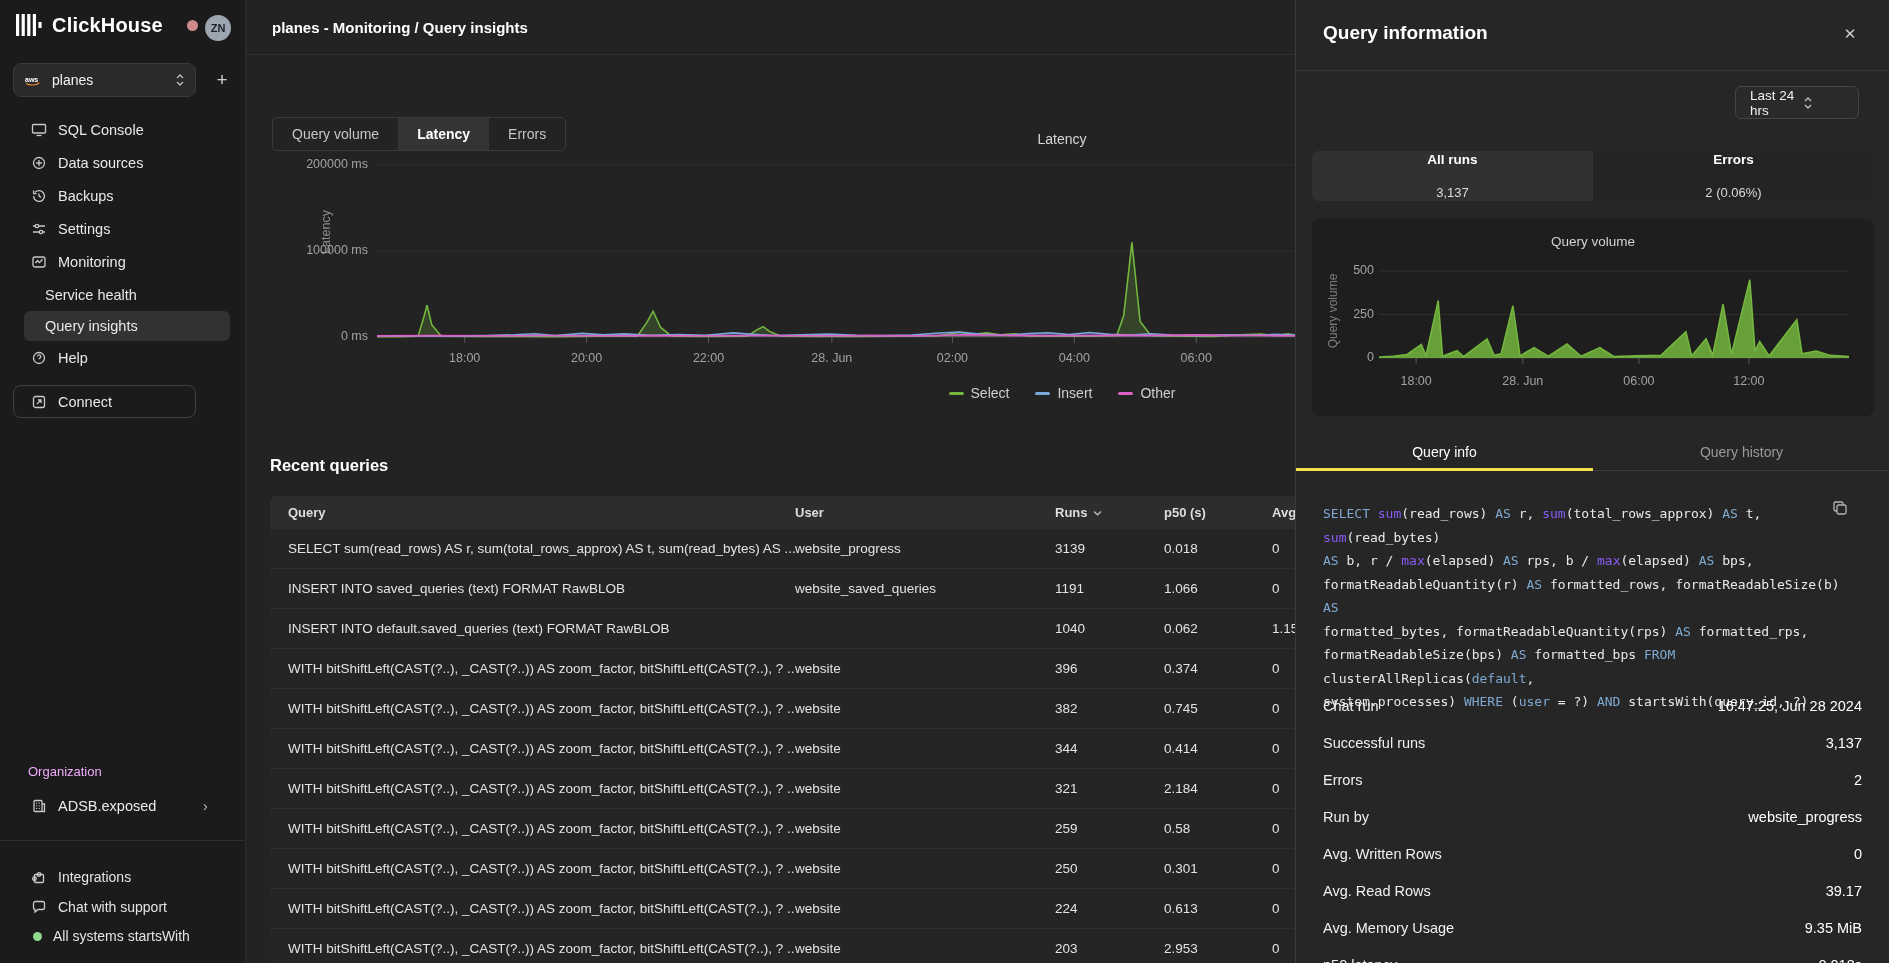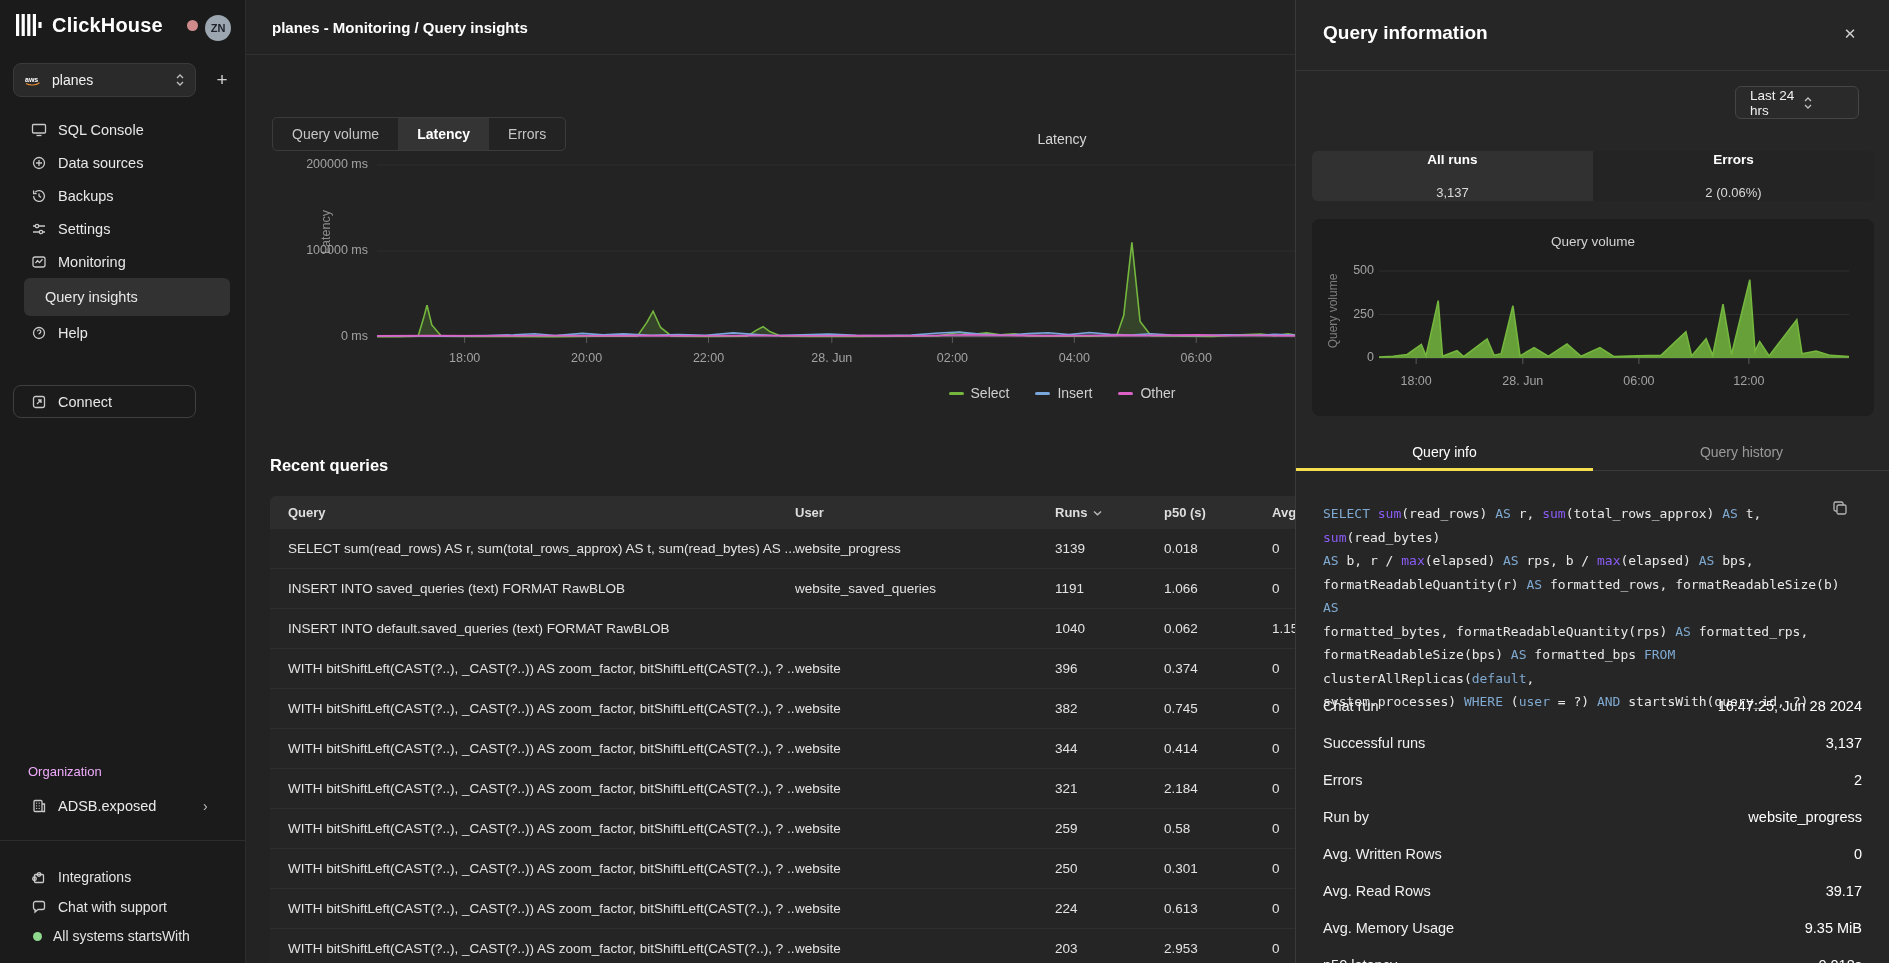--- a/index.html
+++ b/index.html
@@ -18,21 +18,21 @@
   .svc-select { position:absolute; left:13px; top:63px; width:183px; height:34px;
     background:#2a2a2a; border:1px solid #3a3a3a; border-radius:8px;
     display:flex; align-items:center; padding:0 10px; gap:10px; cursor:pointer; }
   .svc-select .svc-label { font-size:14px; color:#f2f2f2; flex:1; }
   .add-btn { position:absolute; left:210px; top:68px; width:24px; height:24px; color:#cfcfcf;
     font-size:19px; display:flex; align-items:center; justify-content:center; cursor:pointer; }
   .nav { position:absolute; left:0; top:113px; width:246px; }
   .nav-item { height:33px; display:flex; align-items:center; gap:11px; padding-left:30px;
     font-size:14.5px; color:#e8e8e8; cursor:pointer; }
   .nav-item.sub { padding-left:45px; }
-  .nav-item.active { background:#323232; border-radius:6px; margin:0 16px 0 24px; padding-left:21px; height:38px; }
+  .nav-item.active { background:#323232; border-radius:6px; margin:0 16px 0 24px; padding-left:21px; height:30px; }
   .nav-icon { width:17px; height:17px; display:flex; align-items:center; justify-content:center; }
   .connect-box { position:absolute; left:13px; top:385px; width:183px; height:33px;
     border:1px solid #3f3f3f; border-radius:8px; display:flex; align-items:center;
     gap:11px; padding-left:16px; font-size:14.5px; color:#e8e8e8; cursor:pointer; }
   .org-label { position:absolute; left:28px; top:764px; font-size:13px; color:#f0abfc; }
   .org-row { position:absolute; left:0; top:790px; width:246px; height:32px; display:flex;
     align-items:center; gap:11px; padding-left:30px; font-size:14.5px; cursor:pointer; }
   .org-chevron { position:absolute; left:203px; color:#bdbdbd; font-size:14px; }
   .sb-divider { position:absolute; left:0; top:840px; width:246px; height:1px; background:#2d2d2d; }
   .foot-item { position:absolute; left:0; width:246px; height:30px; display:flex; align-items:center;
@@ -201,20 +201,23 @@
       <span>Settings</span>
     </div>
     <div class="nav-item">
       <span class="nav-icon">
         <svg width="16" height="16" viewBox="0 0 16 16" fill="none" stroke="#c9c9c9" stroke-width="1.3">
           <rect x="2" y="3" width="12" height="10" rx="2"></rect>
             <path d="M4.5 9.2l2-2.6 2 2 3-3.4"></path>
         </svg>
       </span>
       <span>Monitoring</span>
+    </div>
+    <div class="nav-item sub">
+      <span>Service health</span>
     </div>
     <div class="nav-item sub active">
       <span>Query insights</span>
     </div>
     <div class="nav-item">
       <span class="nav-icon">
         <svg width="16" height="16" viewBox="0 0 16 16" fill="none" stroke="#c9c9c9" stroke-width="1.3">
           <circle cx="8" cy="8" r="5.5"></circle>
             <path d="M6.4 6.3a1.7 1.7 0 1 1 2.4 1.8c-.6.3-.8.6-.8 1.2"></path>
             <path d="M8 11.2v.1"></path>

